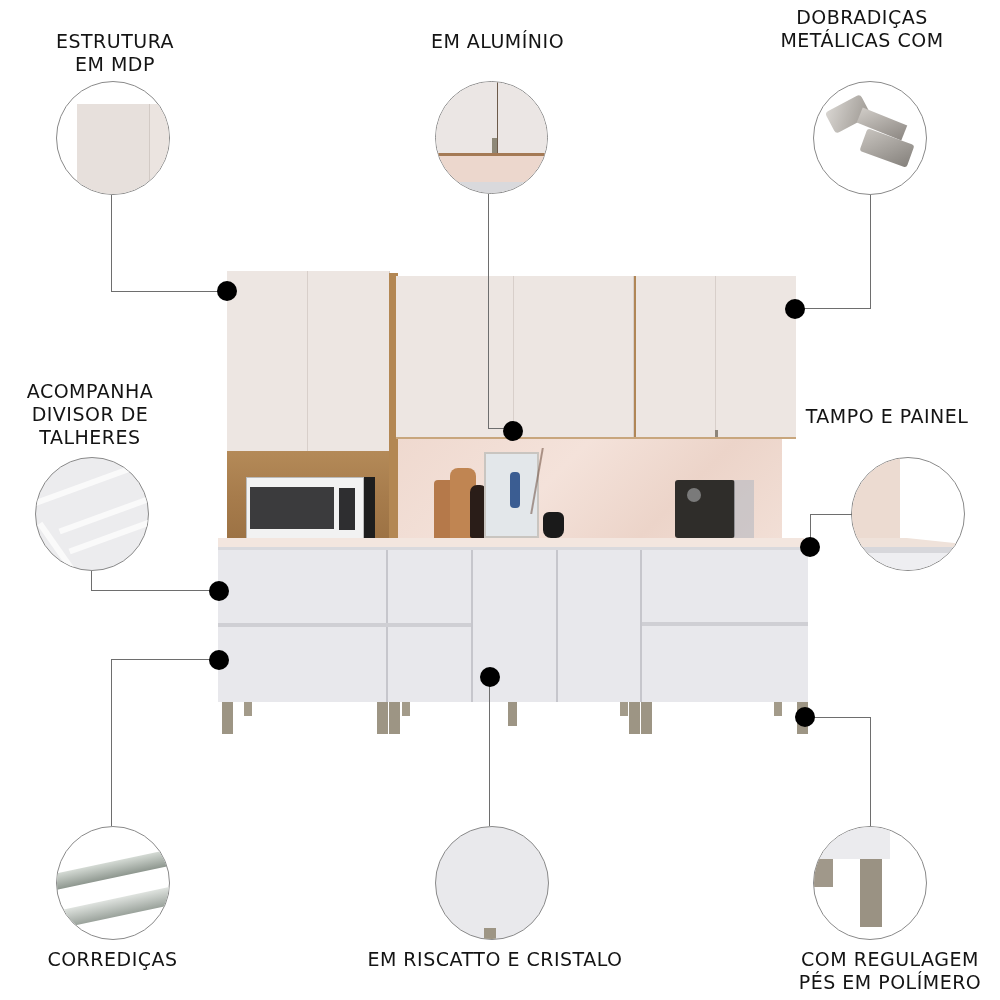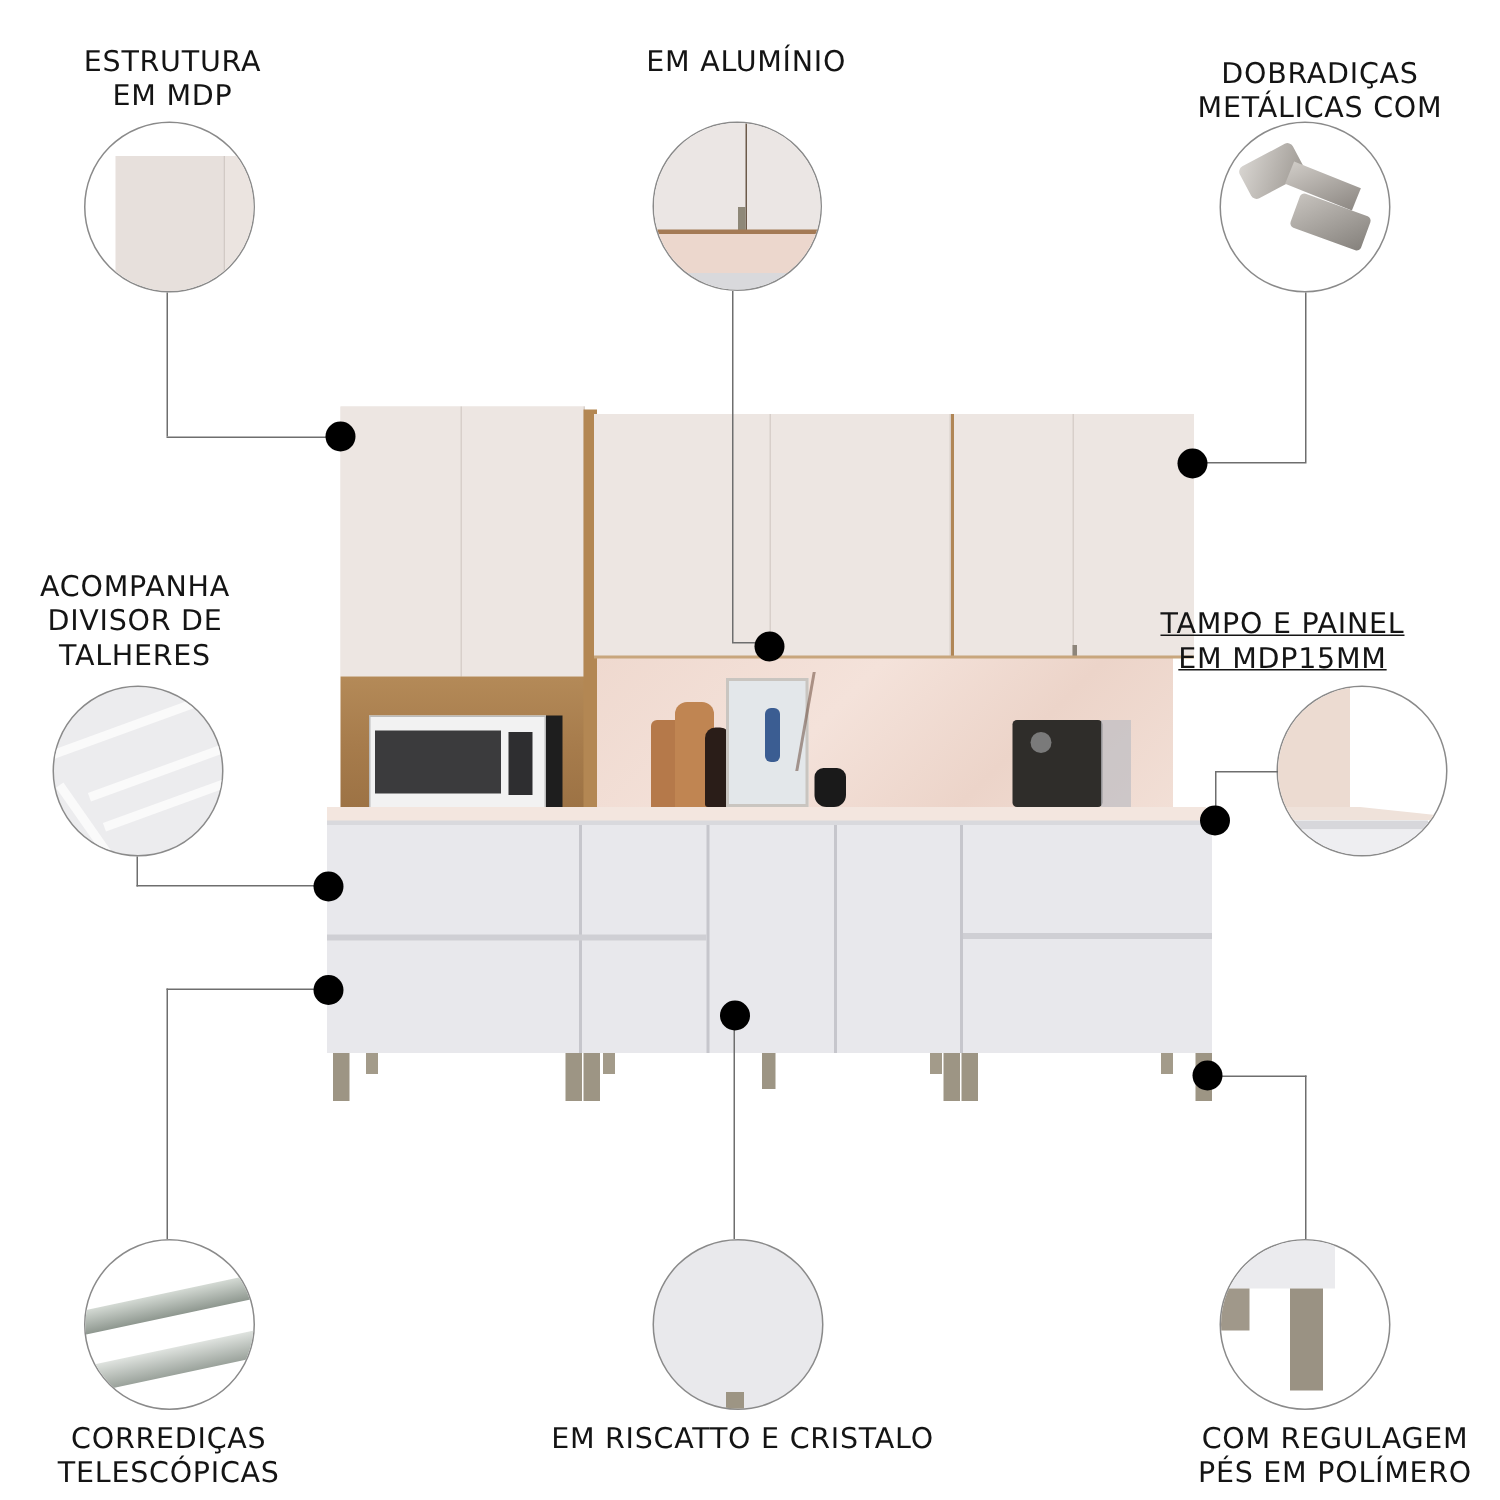--- a/index.html
+++ b/index.html
@@ -119,21 +119,21 @@
   <div style="position:absolute;left:61px;top:0;width:1px;height:73px;background:#6c5a4a;"></div>
   <div style="position:absolute;left:56px;top:56px;width:5px;height:17px;background:#8e8878;"></div>
   <div style="position:absolute;left:0;top:71px;width:113px;height:3px;background:#a47a55;"></div>
   <div style="position:absolute;left:0;top:74px;width:113px;height:26px;background:#ecd7cd;"></div>
   <div style="position:absolute;left:0;top:100px;width:113px;height:13px;background:#d9d9dc;"></div>
 </div>
 <div class="line" style="left:488px;top:194px;width:1px;height:234px;"></div>
 <div class="line" style="left:488px;top:428px;width:16px;height:1px;"></div>
 <div class="dot" style="left:503px;top:421px;"></div>
 
-<div class="label" style="left:770px;top:6px;width:220px;margin-top:32px;">
+<div class="label" style="left:752px;top:6px;width:220px;">
   <div>DOBRADIÇAS</div>
   <div>METÁLICAS COM</div>
 </div>
 <div class="circle" style="left:813px;top:81px;width:114px;height:114px;">
   <div style="position:absolute;left:14px;top:20px;width:40px;height:24px;background:linear-gradient(135deg,#d9d6d2,#9c9791);transform:rotate(-28deg);border-radius:4px;"></div>
   <div style="position:absolute;left:44px;top:34px;width:48px;height:16px;background:linear-gradient(135deg,#cfcbc6,#8d8883);transform:rotate(22deg);"></div>
   <div style="position:absolute;left:48px;top:54px;width:50px;height:24px;background:linear-gradient(135deg,#c7c3be,#85817c);transform:rotate(20deg);border-radius:3px;"></div>
 </div>
 <div class="line" style="left:870px;top:195px;width:1px;height:113px;"></div>
 <div class="line" style="left:802px;top:308px;width:69px;height:1px;"></div>
@@ -147,44 +147,42 @@
 <div class="circle" style="left:35px;top:457px;width:114px;height:114px;background:#ececee;">
   <div style="position:absolute;left:-10px;top:20px;width:140px;height:6px;background:#fafafa;transform:rotate(-20deg);"></div>
   <div style="position:absolute;left:20px;top:50px;width:120px;height:6px;background:#fafafa;transform:rotate(-20deg);"></div>
   <div style="position:absolute;left:30px;top:70px;width:120px;height:6px;background:#fafafa;transform:rotate(-20deg);"></div>
   <div style="position:absolute;left:18px;top:60px;width:6px;height:60px;background:#fafafa;transform:rotate(-35deg);"></div>
 </div>
 <div class="line" style="left:91px;top:571px;width:1px;height:20px;"></div>
 <div class="line" style="left:91px;top:590px;width:120px;height:1px;"></div>
 <div class="dot" style="left:209px;top:581px;"></div>
 
-<div class="label" style="left:765px;top:405px;width:180px;text-decoration:underline;">
+<div class="label" style="left:797px;top:405px;width:180px;">
   <div>TAMPO E PAINEL</div>
-  <div>EM MDP15MM</div>
 </div>
 <div class="circle" style="left:851px;top:457px;width:114px;height:114px;">
   <div style="position:absolute;left:0;top:0;width:48px;height:80px;background:#ecdbd1;"></div>
   <div style="position:absolute;left:0;top:80px;width:114px;height:9px;background:#efe2da;clip-path:polygon(0 0,48% 0,100% 70%,100% 100%,0 100%);"></div>
   <div style="position:absolute;left:0;top:89px;width:100px;height:6px;background:#d7d7db;"></div>
   <div style="position:absolute;left:0;top:95px;width:100px;height:20px;background:#eeeef1;"></div>
 </div>
 <div class="line" style="left:810px;top:514px;width:42px;height:1px;"></div>
 <div class="line" style="left:810px;top:514px;width:1px;height:24px;"></div>
 <div class="dot" style="left:800px;top:537px;"></div>
 
 <div class="circle" style="left:56px;top:826px;width:114px;height:114px;">
   <div style="position:absolute;left:-6px;top:34px;width:130px;height:16px;background:linear-gradient(180deg,#d4dad4,#8e978f);transform:rotate(-12deg);"></div>
   <div style="position:absolute;left:6px;top:70px;width:120px;height:18px;background:linear-gradient(180deg,#dfe3df,#9aa29b);transform:rotate(-12deg);"></div>
 </div>
 <div class="line" style="left:111px;top:659px;width:1px;height:167px;"></div>
 <div class="line" style="left:111px;top:659px;width:100px;height:1px;"></div>
 <div class="dot" style="left:209px;top:650px;"></div>
 <div class="label" style="left:25px;top:948px;width:175px;">
   <div>CORREDIÇAS</div>
-  <div>TELESCÓPICAS</div>
 </div>
 
 <div class="circle" style="left:435px;top:826px;width:114px;height:114px;background:#e9e9ec;">
   <div style="position:absolute;left:48px;top:101px;width:12px;height:14px;background:#9d9584;"></div>
 </div>
 <div class="line" style="left:489px;top:686px;width:1px;height:140px;"></div>
 <div class="dot" style="left:480px;top:667px;"></div>
 <div class="label" style="left:345px;top:948px;width:300px;">
   <div>EM RISCATTO E CRISTALO</div>
 </div>

